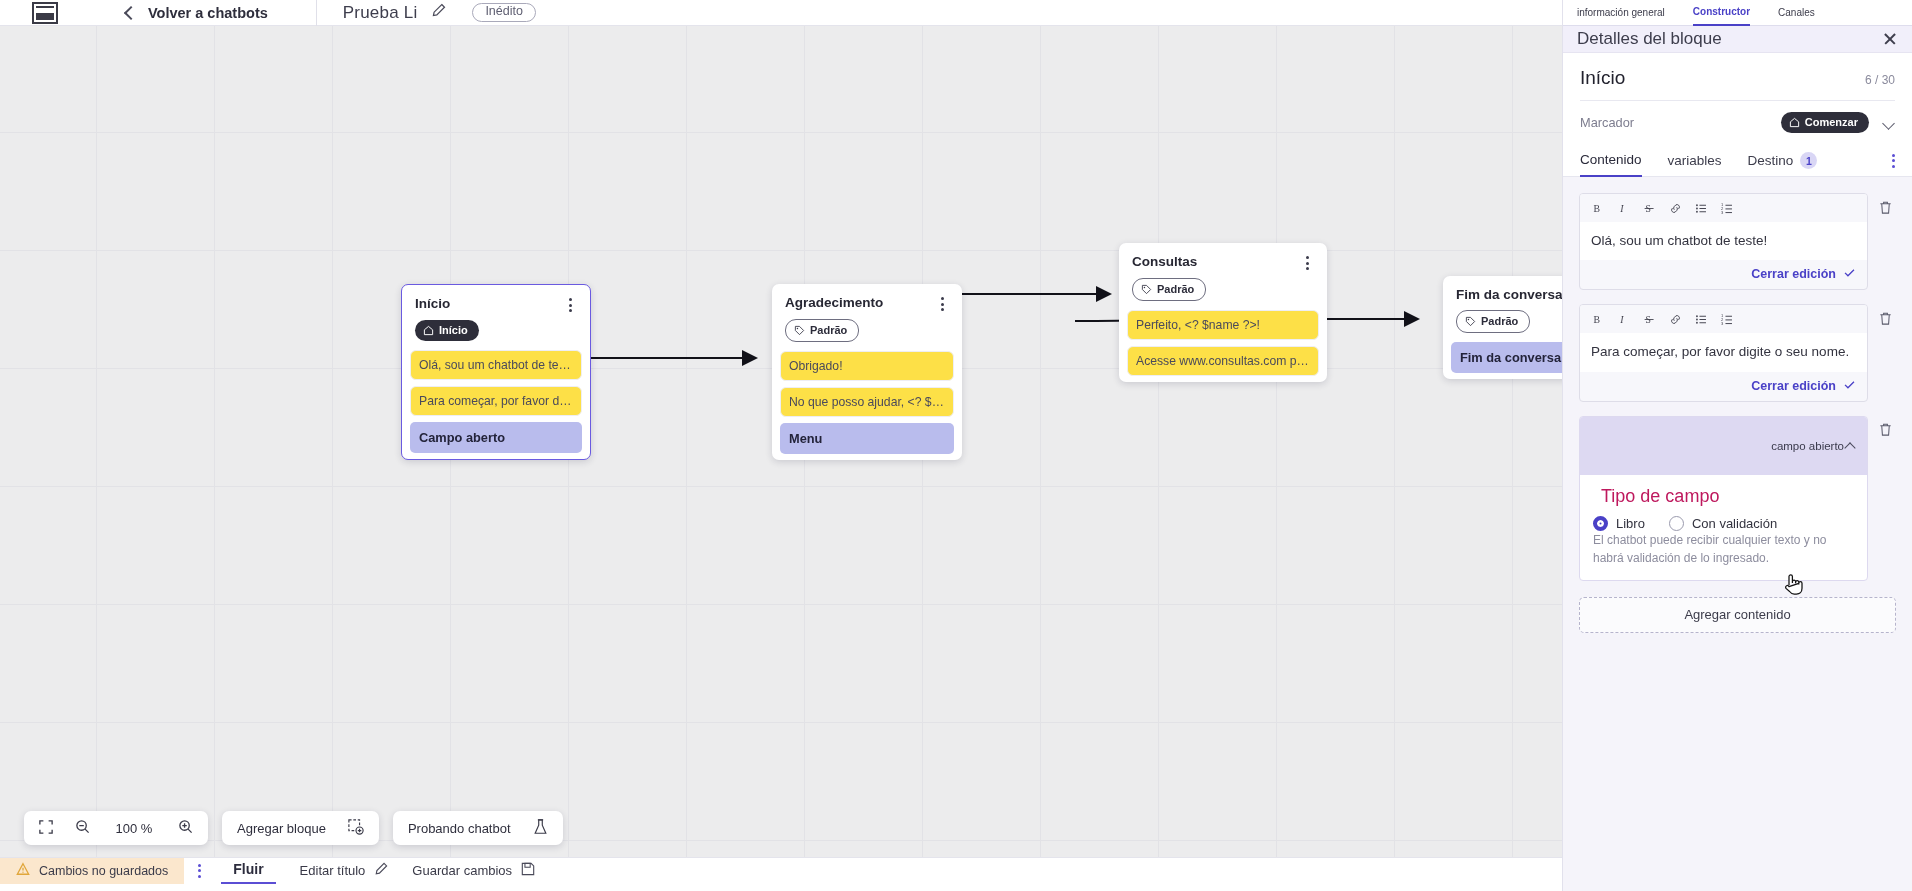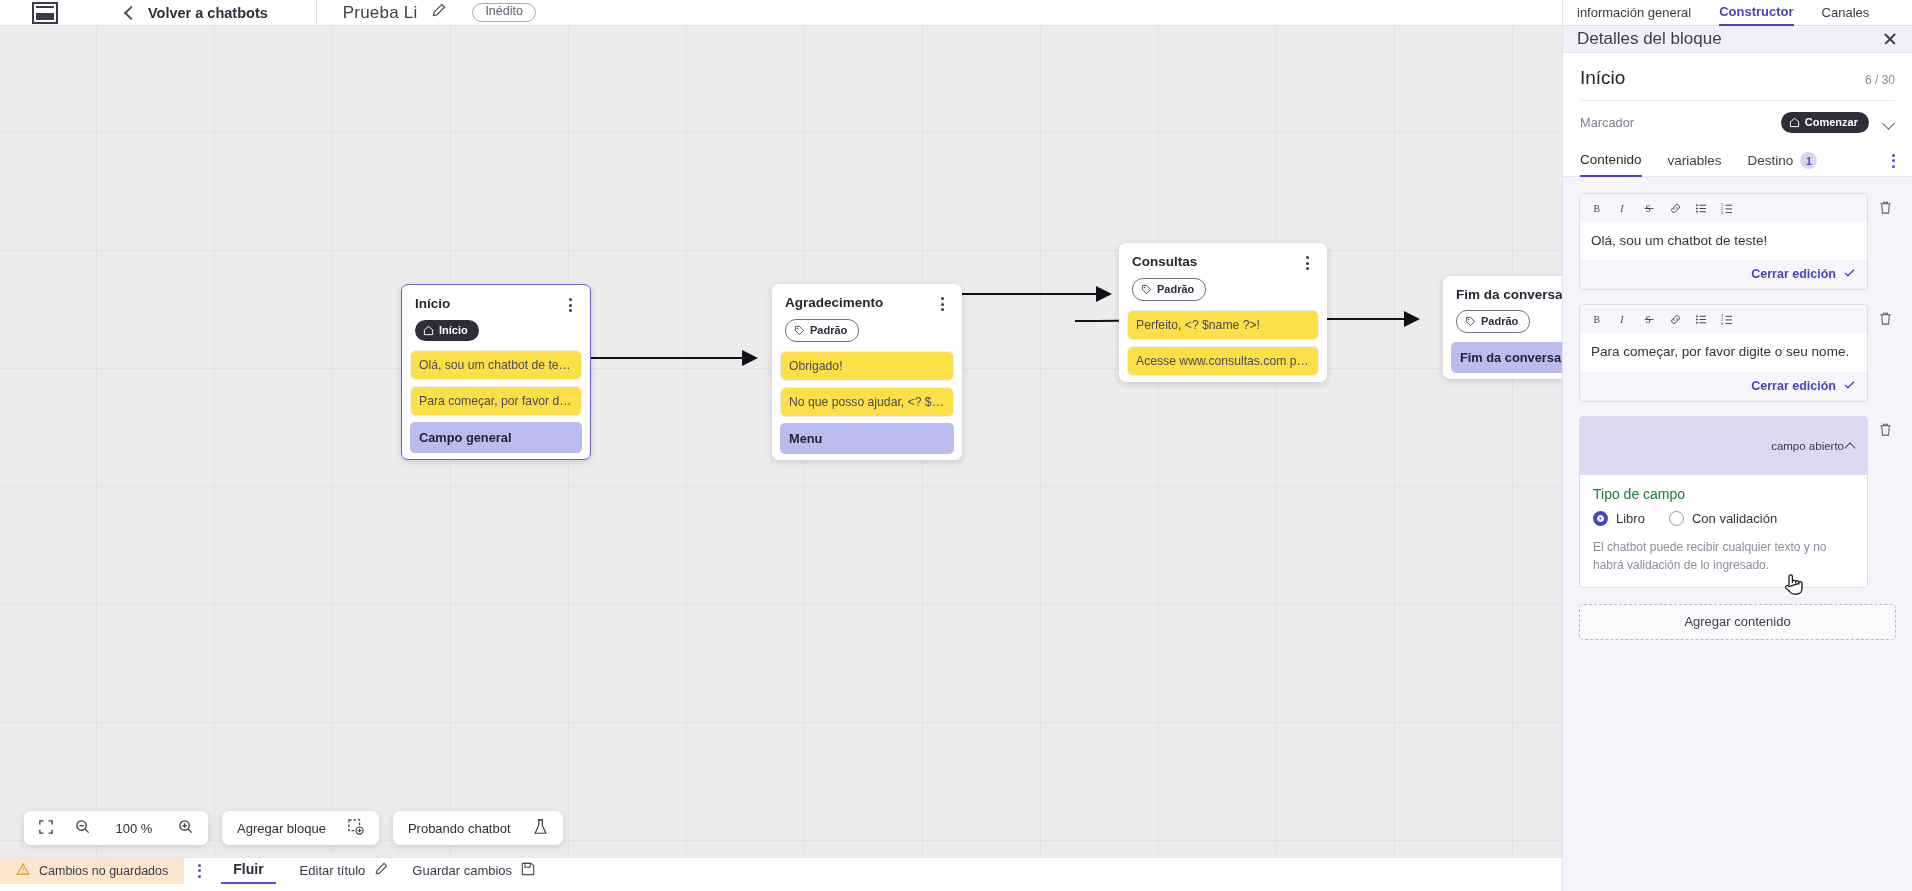--- a/index.html
+++ b/index.html
@@ -132,21 +132,21 @@
 
   
   .rpanel {
     position: absolute; right: 0; top: 0; width: 350px; height: 891px;
     background: #f5f4fa; border-left: 1px solid #e2e1ec;
   }
   .rp-tabs {
     height: 26px; background: #fff; display: flex; align-items: center;
     gap: 28px; padding: 0 14px; border-bottom: 1px solid #dedded;
   }
-  .rp-tab { font-size: 13px; color: #3b3b4a; cursor: pointer; height: 26px;
+  .rp-tab { font-size: 10px; color: #3b3b4a; cursor: pointer; height: 26px;
             display: flex; align-items: center; }
   .rp-tab.active { color: #4a41c7; font-weight: 600; border-bottom: 2.5px solid #4a41c7; }
 
   .rp-head {
     height: 27px; background: #f1effa; display: flex; align-items: center;
     padding: 0 14px; border-bottom: 1px solid #e6e4f1;
   }
   .rp-head-title { flex: 1; font-size: 17px; color: #3d3d4c; }
   .xclose { width: 16px; height: 16px; position: relative; cursor: pointer; }
   .xclose:before, .xclose:after {
@@ -214,27 +214,27 @@
     background: #ddd9f2; padding: 23px 11px; display: flex; align-items: center;
     font-size: 11.5px; color: #3a3a4c; text-align: right;
   }
   .fcard-head span.t { flex: 1; }
   .chev-up { width: 12px; height: 12px; position: relative; cursor: pointer; }
   .chev-up:before {
     content: ""; position: absolute; left: 2px; top: 4px; width: 7px; height: 7px;
     border-left: 1.7px solid #4a4a5c; border-top: 1.7px solid #4a4a5c; transform: rotate(45deg);
   }
   .fcard-body { padding: 11px 13px 13px; }
-  .ftype-label { font-size: 14px; color: #15803d; }
+  .ftype-label { font-size: 18px; color: #be185d; margin-left: 8px; }
   .radio-row { display: flex; align-items: center; gap: 24px; margin-top: 9px; }
   .radio { display: flex; align-items: center; gap: 8px; cursor: pointer; }
   .rdot { width: 15px; height: 15px; border-radius: 50%; border: 1.6px solid #9a9aad; background:#fff; }
   .rdot.on { border: 4px solid #4a41c7; background: #4a41c7; box-shadow: inset 0 0 0 2.5px #fff; }
   .radio span { font-size: 13px; color: #33333f; }
-  .fhint { margin-top: 12px; font-size: 12px; color: #8d8d9e; line-height: 1.5; }
+  .fhint { font-size: 12px; color: #8d8d9e; line-height: 1.5; }
 
   .add-content {
     border: 1.5px dashed #b6b4cc; border-radius: 5px; height: 36px;
     display: flex; align-items: center; justify-content: center;
     font-size: 13px; color: #3c3c4b; cursor: pointer; background: #fbfbfd;
   }
 
   
   .cursor { position: absolute; left: 1782px; top: 572px; pointer-events: none; }
 </style>
@@ -285,21 +285,21 @@
         <span class="tag dark">
           <svg width="11" height="11" viewBox="0 0 16 16">
               <path d="M8 2l6 5v7H2V7z" fill="none" stroke="#fff" stroke-width="1.4"></path>
             </svg>
           <span>Início</span>
         </span>
       </div>
       <div class="node-rows">
         <div class="row-msg">Olá, sou um chatbot de teste!</div>
         <div class="row-msg">Para começar, por favor digite o ...</div>
-        <div class="row-hl">Campo general</div>
+        <div class="row-hl">Campo aberto</div>
       </div>
     </div>
 
     <div class="node" style="left:772px; top:258px; width:190px;">
       <div class="node-head">
         <div class="node-title">Agradecimento</div>
         <div class="kebab">
             <i></i>
             <i></i>
             <i></i>

